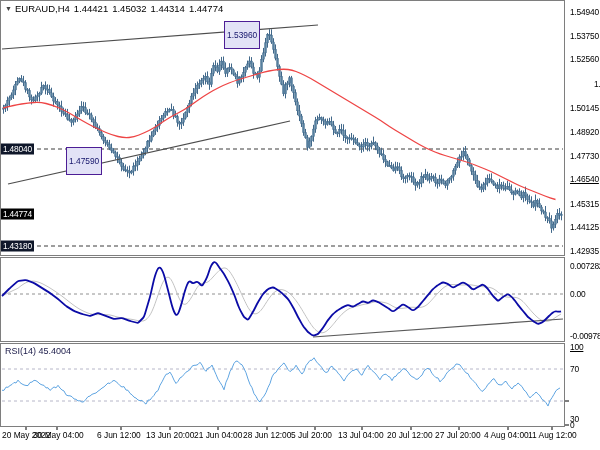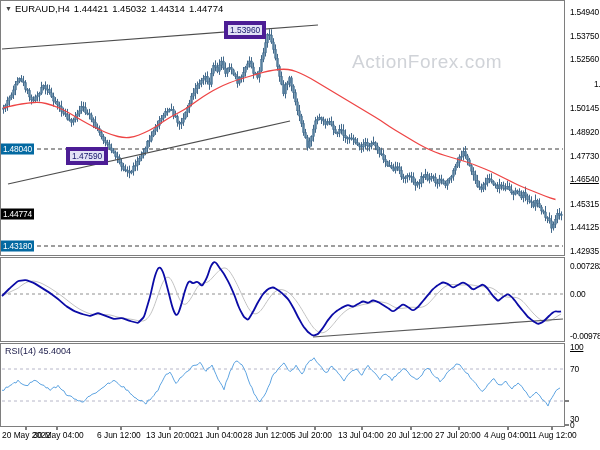--- a/index.html
+++ b/index.html
@@ -15,35 +15,34 @@
   .overlay{position:absolute;z-index:3;white-space:nowrap}
   #chart-title{left:5px;top:3px;font-size:9.5px;color:#000}
   #chart-title .dd{font-size:7px;color:#444;margin-right:3px;vertical-align:1px}
   #chart-title span.v{margin-left:4px}
   .ind-label{font-size:9px;color:#21214e}
   #macd-label{left:5px;top:261px}
   #rsi-label{left:5px;top:346px}
   #price-scale{position:absolute;left:565px;top:0;width:35px;height:398px;background:#fff;z-index:3}
   .scale-label{position:absolute;left:5px;font-size:8.4px;letter-spacing:-.2px;color:#000;transform:translateY(-50%);white-space:nowrap}
   .badge{position:absolute;left:1px;width:33px;height:11px;line-height:11px;font-size:8.4px;letter-spacing:-.2px;color:#fff;padding-left:2px;transform:translateY(-50%);z-index:4;white-space:nowrap}
-  .badge-dark{background:#0369a1}
+  .badge-dark{background:#0f172a}
   .badge-black{background:#000}
   #time-axis{position:absolute;left:0;top:427px;width:588px;height:20px;z-index:3}
   .time-label{position:absolute;top:3px;font-size:8.4px;color:#000;white-space:nowrap}
-  .line-label{position:absolute;font-size:8.4px;line-height:10px;background:#e2e2f6;border:4px solid #4c1d95;color:#15156b;padding:0 2px;z-index:3;white-space:nowrap}
+  .line-label{position:absolute;font-size:8.4px;line-height:10px;background:#e2e2f6;border:1px solid #4c1d95;color:#15156b;padding:8px 2px;z-index:3;white-space:nowrap}
 </style>
 </head>
 <body>
 
 <div id="chart-root">
   <div id="main-panel" class="panel"></div>
   <div id="macd-panel" class="panel"></div>
   <div id="rsi-panel" class="panel"></div>
 
-  <div id="watermark">ActionForex.com</div>
 
   <svg id="plot" width="600" height="450">
       <line x1="2" y1="149" x2="563" y2="149" stroke="#3c3c3c" stroke-width="1" stroke-dasharray="4 3"></line>
       <line x1="2" y1="246" x2="563" y2="246" stroke="#3c3c3c" stroke-width="1" stroke-dasharray="4 3"></line>
       <g>
         <line x1="3.5" y1="104.8" x2="3.5" y2="113.7" stroke="#41688a" stroke-width="1"></line>
         <rect x="2.5" y="108.0" width="2" height="1.2" fill="#56809f" stroke="#41688a" stroke-width="0.4"></rect>
         <line x1="5.5" y1="103.6" x2="5.5" y2="112.0" stroke="#41688a" stroke-width="1"></line>
         <rect x="4.5" y="105.5" width="2" height="2.9" fill="#56809f" stroke="#41688a" stroke-width="0.4"></rect>
         <line x1="7.5" y1="96.6" x2="7.5" y2="110.8" stroke="#41688a" stroke-width="1"></line>

